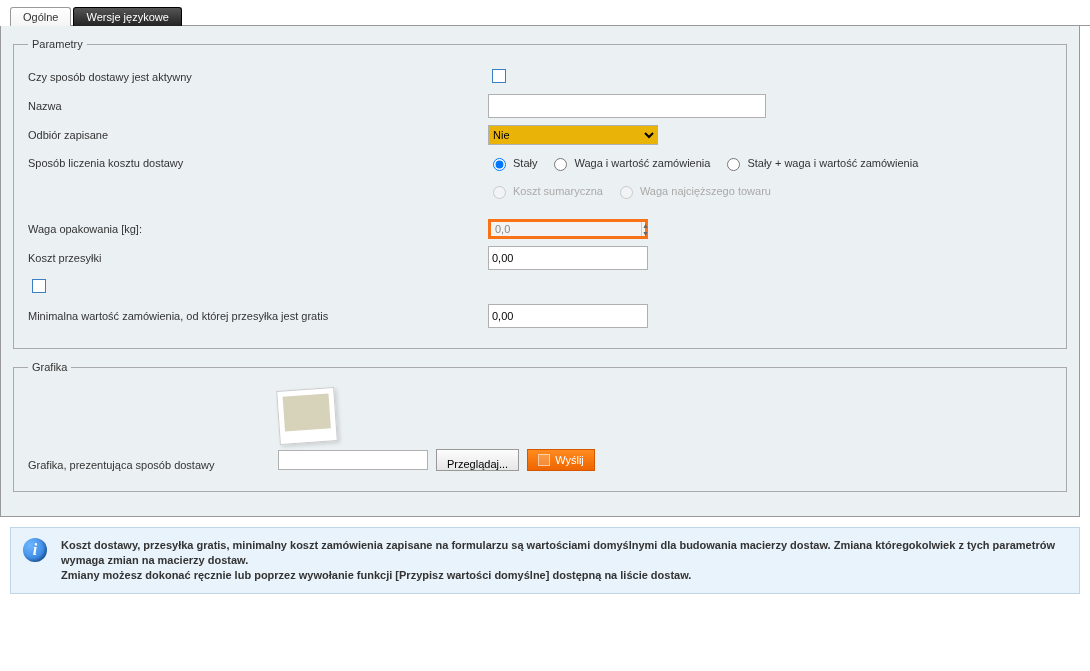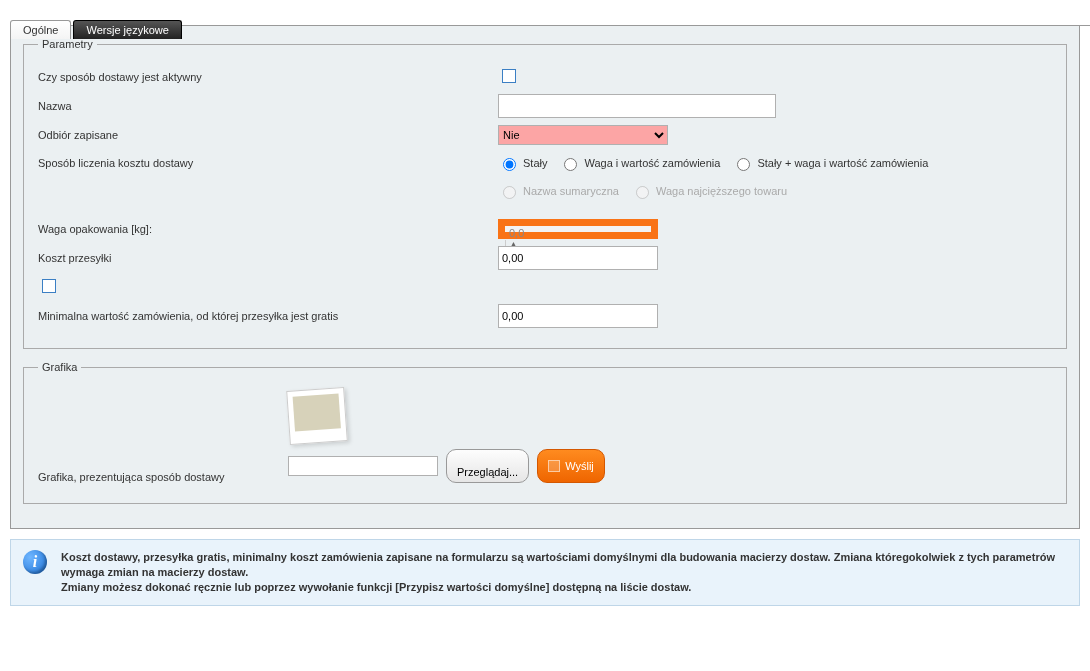--- a/index.html
+++ b/index.html
@@ -20,39 +20,39 @@
     margin-left: 10px;
     margin-top: 6px;
   }
   .tab {
     padding: 3px 12px;
     border: 1px solid #999;
     border-bottom: none;
     margin-right: 2px;
     cursor: pointer;
     position: relative;
-    top: 14px;
+    top: 1px;
   }
   .tab.active {
     background: linear-gradient(#fff, #f4f4f4);
     color: #333;
     border-top-left-radius: 3px;
     border-top-right-radius: 3px;
   }
   .tab.inactive {
     background: linear-gradient(#555, #222);
     color: #fff;
     border-color: #000;
     border-top-left-radius: 3px;
     border-top-right-radius: 3px;
   }
   .panel {
     background: #ebf0f2;
     border: 1px solid #999;
-    margin: 0 10px 10px 10px;
+    margin: 0 10px 10px 0;
     border-top: none;
     padding: 12px;
   }
   fieldset {
     border: 1px solid #aaa;
     margin: 0 0 12px 0;
     padding: 16px 14px 14px 14px;
     position: relative;
   }
   legend {
@@ -90,21 +90,21 @@
     font-size: 11px;
     font-family: inherit;
     resize: none;
   }
   select.sel {
     width: 170px;
     height: 20px;
     border: 1px solid #b0b0b0;
     font-size: 11px;
     font-family: inherit;
-    background: #fca5a5;
+    background: #eab308;
   }
   input[type=checkbox] {
     width: 14px; height: 14px;
     border: 1px solid #3b7fc4;
     appearance: none;
     background: #fff;
     cursor: pointer;
   }
   input[type=checkbox]:checked::after {
     content: "✓"; color: #3b7fc4; display:block; line-height:12px; font-size:12px; text-align:center;
@@ -112,26 +112,25 @@
   .radio-group { display: flex; align-items: flex-end; gap: 12px; color: #333; }
   .radio-group.disabled { color: #aaa; }
   .radio-item { display: flex; align-items: center; gap: 4px; }
   input[type=radio] {
     width: 13px; height: 13px;
     cursor: pointer;
   }
   input[type=radio][disabled] { cursor: default; }
   .spinner-wrap {
     display: inline-flex;
-    border: 7px solid #f97316;
+    border: 3px solid #f97316;
     width: 160px;
     height: 20px;
     background: #f3f3f3;
     color: #888;
-    flex-direction: column;
   }
   .spinner-wrap input {
     border: none;
     flex: 1;
     padding: 1px 4px;
     font-size: 11px;
     font-family: inherit;
     background: transparent;
     color: #888;
   }
@@ -167,25 +166,25 @@
     background: #d7d2ba;
   }
   .file-row { display: flex; align-items: center; gap: 8px; }
   .file-txt {
     width: 150px; height: 20px;
     border: 1px solid #b0b0b0;
     background: #fff;
   }
   .btn {
     height: 22px;
-    padding: 16px 10px;
+    padding: 8px 10px;
     font-size: 11px;
     font-family: inherit;
     cursor: pointer;
-    border-radius: 10px;
+    border-radius: 0;
   }
   .btn-browse {
     background: linear-gradient(#fdfdfd, #e6e6e6);
     border: 1px solid #999;
   }
   .btn-send {
     background: linear-gradient(#ff8b1f, #ef6500);
     border: 1px solid #d45700;
     color: #fff;
     display: inline-flex;
@@ -276,21 +275,21 @@
         </div>
       </div>
     </div>
 
     <div class="row">
       <div class="label-col"></div>
       <div class="field-col">
         <div class="radio-group disabled">
           <label class="radio-item">
               <input type="radio" name="wm" disabled="" style="">
-              <span>Nazwa sumaryczna</span>
+              <span>Koszt sumaryczna</span>
             </label>
           <label class="radio-item">
               <input type="radio" name="wm" disabled="" style="">
               <span>Waga najcięższego towaru</span>
             </label>
         </div>
       </div>
     </div>
 
     <div style="height:10px"></div>

